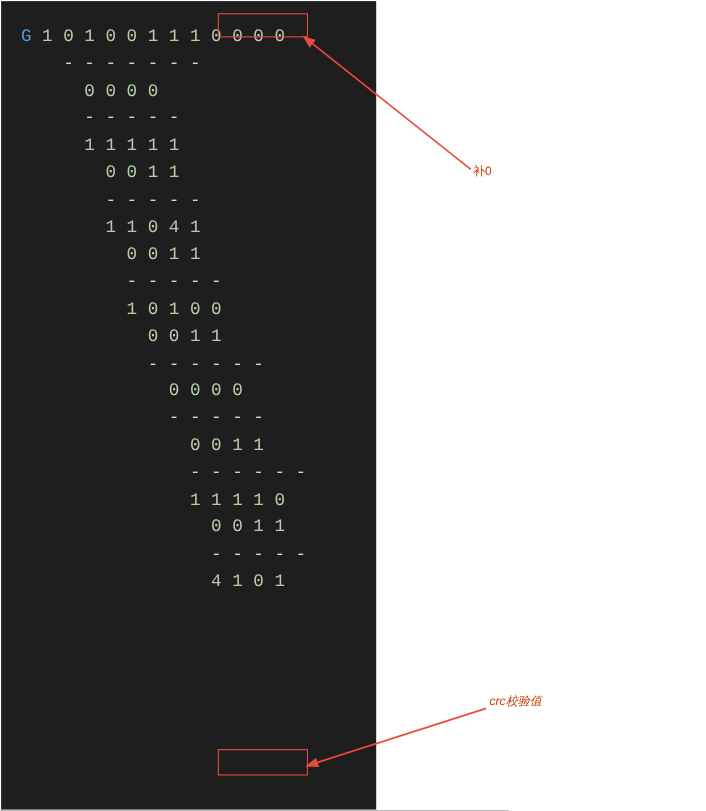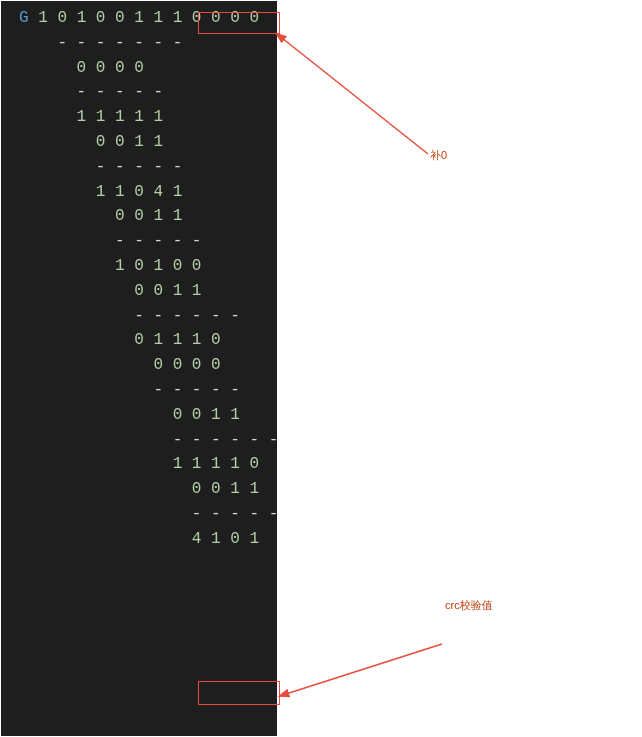--- a/index.html
+++ b/index.html
@@ -5,26 +5,26 @@
     * { margin: 0; padding: 0; box-sizing: border-box; }
     body {
       background: #ffffff;
       font-family: "Consolas", "Courier New", monospace;
       width: 642px;
       height: 737px;
       position: relative;
     }
     .code-block {
       background: #1e1e1e;
-      width: 276px;
+      width: 341px;
       height: 735px;
       position: absolute;
       left: 1px;
       top: 1px;
-      padding: 5px 18px;
+      padding: 20px 18px;
       font-size: 16px;
       line-height: 1.55;
       color: #d4d4d4;
     }
     .row { white-space: pre; height: 24.8px; }
     .marker-g { color: #569cd6; }
     .marker-h { color: #d4d4d4; }
     .digit { color: #b5cea8; }
     .dash { color: #d4d4d4; }
     .annot-box {
@@ -62,21 +62,20 @@
   <div class="row">        <span class="dash">- - - - -</span></div>
 
   <div class="row">        <span class="digit">1 1 0 4 1</span></div>
   <div class="row">          <span class="digit">0 0 1 1</span></div>
   <div class="row">          <span class="dash">- - - - -</span></div>
 
   <div class="row">          <span class="digit">1 0 1 0 0</span></div>
   <div class="row">            <span class="digit">0 0 1 1</span></div>
   <div class="row">            <span class="dash">- - - - - -</span></div>
 
-  <div class="row">            <span class="digit">0 1 1 1 0</span></div>
   <div class="row">              <span class="digit">0 0 0 0</span></div>
   <div class="row">              <span class="dash">- - - - -</span></div>
 
   <div class="row">                <span class="digit">0 0 1 1</span></div>
   <div class="row">                <span class="dash">- - - - - -</span></div>
 
   <div class="row">                <span class="digit">1 1 1 1 0</span></div>
   <div class="row">                  <span class="digit">0 0 1 1</span></div>
   <div class="row">                  <span class="dash">- - - - -</span></div>
 
@@ -103,13 +102,13 @@
 <div class="arrow" style="left:282px; top:636px;">
   <svg width="200" height="70">
     <defs>
       <marker id="ah2" markerWidth="10" markerHeight="10" refX="2" refY="3" orient="auto">
         <path d="M0,0 L0,6 L8,3 z" fill="#e74c3c"></path>
       </marker>
     </defs>
     <line x1="160" y1="8" x2="4" y2="58" stroke="#e74c3c" stroke-width="1.5" marker-end="url(#ah2)"></line>
   </svg>
 </div>
-<div class="annot-text" style="left:445px; top:598px;">crc校验值</div>
+<div class="annot-text" style="left:445px; top:630px;font-style:italic;">crc校验值</div>
 
 </body></html>

